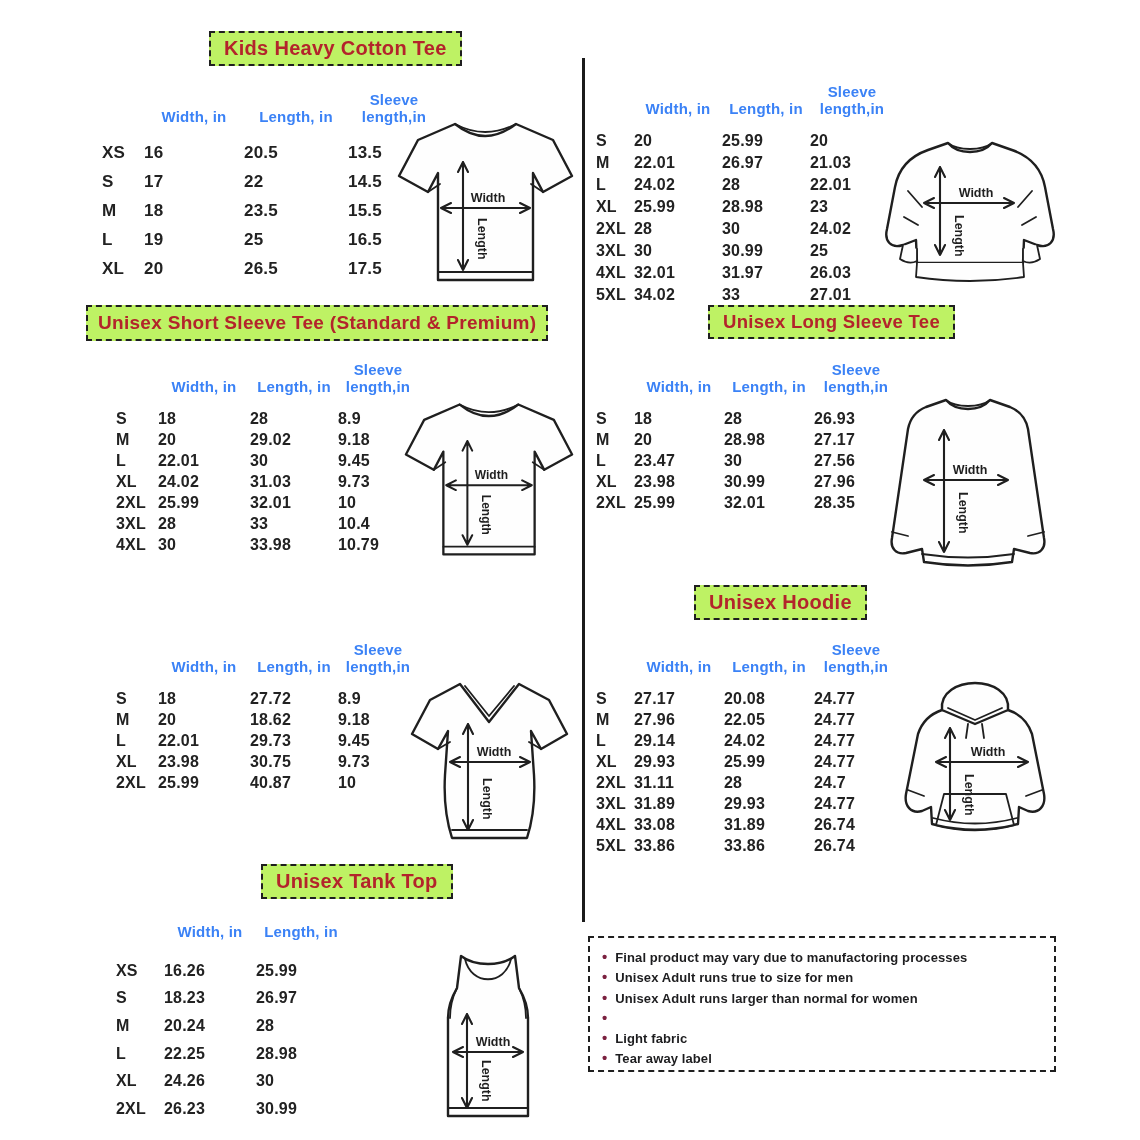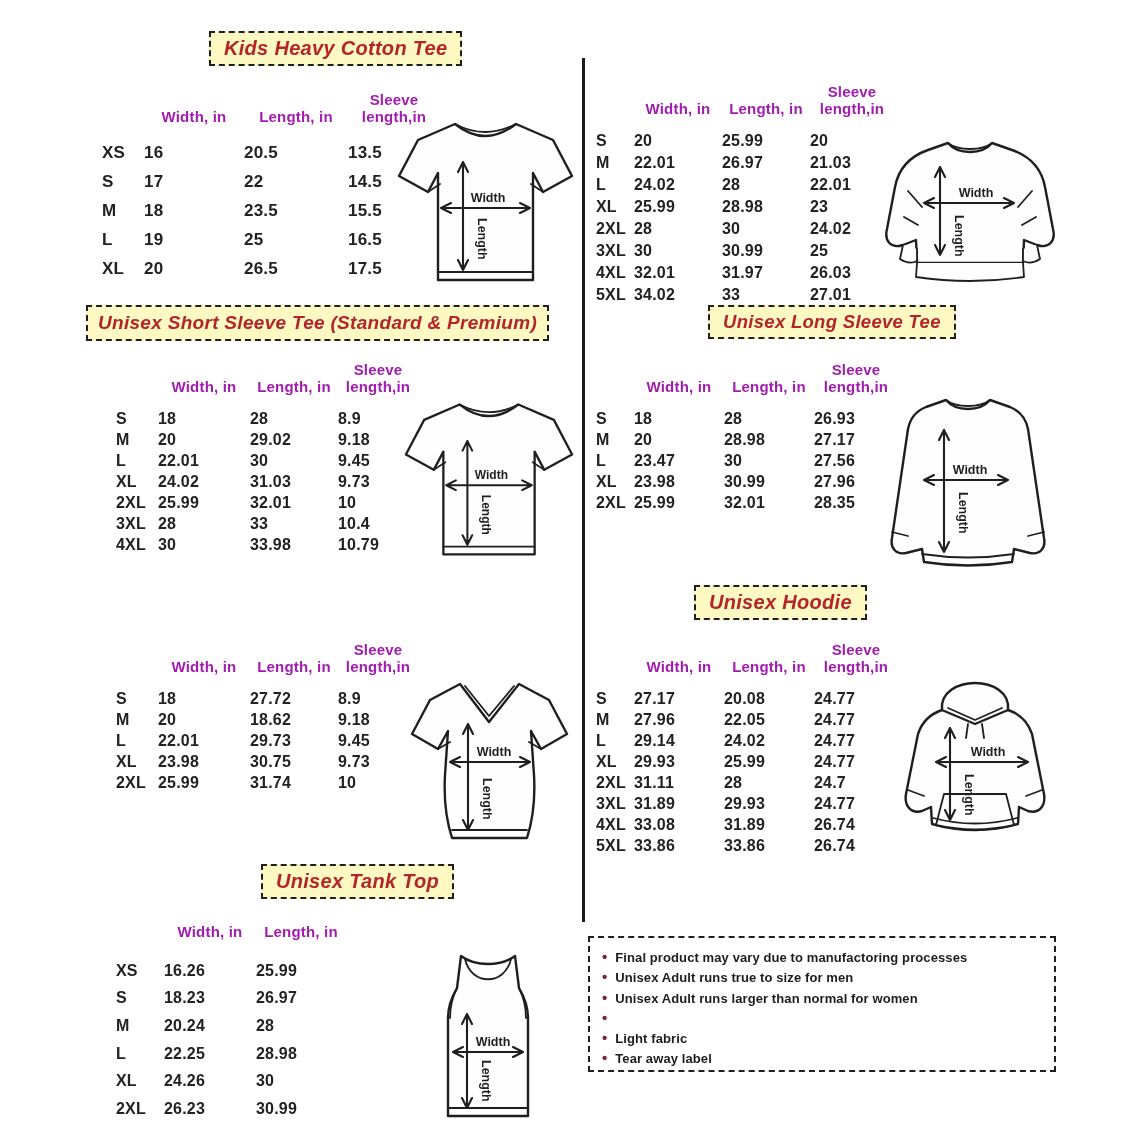--- a/index.html
+++ b/index.html
@@ -5,32 +5,32 @@
   * { margin:0; padding:0; box-sizing:border-box; }
   html,body { background:#ffffff; }
   body { font-family:"Liberation Sans", sans-serif; color:#1f1f1f; }
   .canvas { position:relative; width:1140px; height:1140px; background:#ffffff; overflow:hidden; }
 
   .divider { position:absolute; background:#1b1b1b; }
 
   .panel { position:absolute; }
   .title-box {
     position:absolute; white-space:nowrap;
-    border:2px dashed #1f1f1f; background:#fef9c3;
+    border:2px dashed #1f1f1f; background:#bef264;
     padding:4px 13px; font-weight:bold; font-size:20px;
-    color:#b3242b; letter-spacing:0.3px;font-style:italic;
+    color:#b3242b; letter-spacing:0.3px;
   }
   .title-sm { font-size:19px; padding:5px 10px; }
   .title-md { font-size:18.5px; }
 
   .stable { position:absolute; }
   .thead { display:grid; grid-template-columns:var(--cols); align-items:end; height:44px; margin-bottom:13px; }
   .thead.single { height:28px; margin-bottom:17px; }
   .hcell {
-    color:#a21caf; font-weight:bold; font-size:15px; text-align:center;
+    color:#3b82f6; font-weight:bold; font-size:15px; text-align:center;
     line-height:1.1; white-space:pre-line; letter-spacing:0.2px;
   }
   .trow { display:grid; grid-template-columns:var(--cols); align-items:center; height:var(--rowh,21px); }
   .cell { font-weight:bold; font-size:16px; color:#222; letter-spacing:0.2px; }
   .cell.size { font-size:16px; }
   .rows-lg .cell { font-size:17px; }
 
   .garment { position:absolute; }
   .garment path { fill:none; stroke:#1f1f1f; stroke-width:2.4; stroke-linecap:round; stroke-linejoin:round; }
   .garment path.fill { fill:#fefefe; }
@@ -340,21 +340,21 @@
           </div>
           <div class="trow">
             <span class="cell size">XL</span>
             <span class="cell">23.98</span>
             <span class="cell">30.75</span>
             <span class="cell">9.73</span>
           </div>
           <div class="trow">
             <span class="cell size">2XL</span>
             <span class="cell">25.99</span>
-            <span class="cell">31.74</span>
+            <span class="cell">40.87</span>
             <span class="cell">10</span>
           </div>
         </div>
     </div>
     <svg class="garment" style="left:312px; top:85px;" width="175" height="175" viewBox="0 0 175 175">
       <path class="fill" d="M58,14 L28,30 L10,64 L36,79 L46,61 L43,105 Q41,140 50,168 L125,168 Q134,140 132,105 L129,61 L139,79 L165,64 L147,30 L117,14 L87,52 Z"></path>
       <path class="thin" d="M63,16 L87,46 L112,16"></path>
       <path class="thin" d="M50,160 L125,160"></path>
       <path class="thin" d="M36,79 L48,72 M139,79 L127,72"></path>
       <path class="arrow" d="M48,92 L128,92 M48,92 l10,-5 M48,92 l10,5 M128,92 l-10,-5 M128,92 l-10,5"></path>

